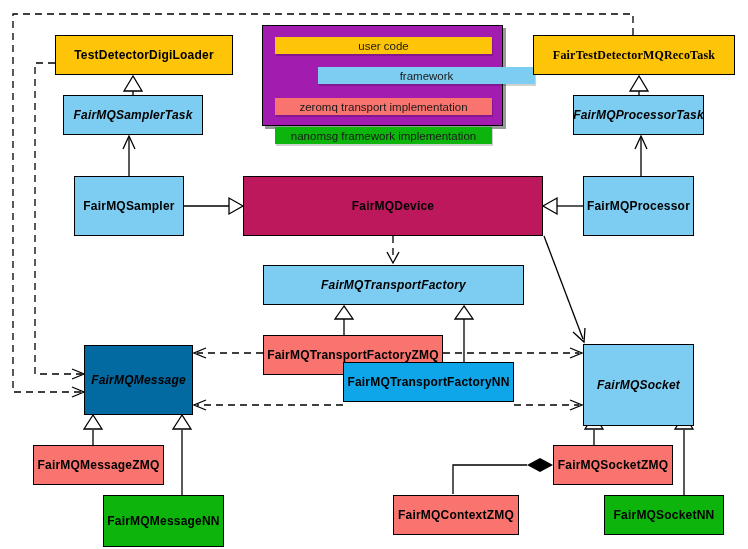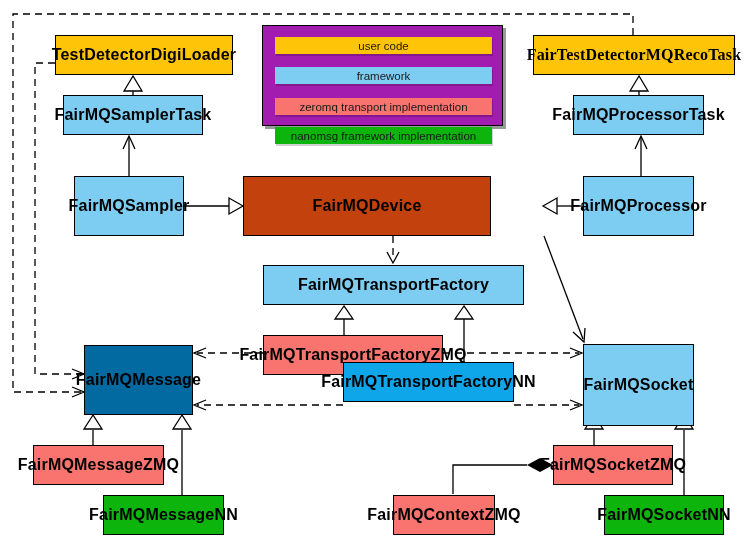--- a/index.html
+++ b/index.html
@@ -10,26 +10,26 @@
     font-family:"Liberation Sans",sans-serif;
     overflow:hidden;
   }
   #edges{position:absolute;left:0;top:0;z-index:1;}
   .node{
     position:absolute;
     z-index:2;
     border:1.5px solid #000;
     display:flex;align-items:center;justify-content:center;
     text-align:center;
-    font-size:16px;font-weight:bold;color:#000;
+    font-size:12px;font-weight:bold;color:#000;
     letter-spacing:.2px;
     white-space:nowrap;
     box-sizing:border-box;
   }
-  .node.abstract{text-align:right;}
+  .node.abstract{font-style:italic;text-align:right;}
   #legend{
     position:absolute;left:262px;top:25px;width:241px;height:101px;
     z-index:2;
     border:1.5px solid #000;background:#a21caf;
     box-shadow:3px 3px 0 #9a9a9a;
     box-sizing:border-box;
   }
   .legend-row{
     position:absolute;left:12px;width:217px;height:17px;
     display:flex;align-items:center;justify-content:center;
@@ -95,52 +95,52 @@
       <polygon points="182,415 173,429 191,429"></polygon>
       <polygon points="594,415 585,429 603,429"></polygon>
       <polygon points="684,415 675,429 693,429"></polygon>
     </g>
 
     <polygon fill="#000" points="553,465 540,458 527,465 540,472"></polygon>
   </svg>
 
   <div id="legend">
     <div class="legend-row" style="top: 11px; background: rgb(253, 196, 8);">user code</div>
-    <div class="legend-row" style="top: 41px; background: rgb(125, 205, 242);">framework</div>
+    <div class="legend-row" style="top: 41px; background: rgb(125, 205, 242); margin-left: 43px;">framework</div>
     <div class="legend-row" style="top: 72px; background: rgb(249, 116, 110);">zeromq transport implementation</div>
     <div class="legend-row" style="top: 101px; background: rgb(12, 180, 12);">nanomsg framework implementation</div>
   </div>
 
   <div class="node" style="left: 55px; top: 35px; width: 178px; height: 40px; background: rgb(253, 196, 8);">TestDetectorDigiLoader</div>
 
   <div class="node" style="left: 533px; top: 35px; width: 202px; height: 40px; background: rgb(253, 196, 8); font-family: Liberation Serif, serif;">FairTestDetectorMQRecoTask</div>
 
   <div class="node abstract" style="left: 63px; top: 95px; width: 140px; height: 40px; background: rgb(125, 205, 242);">FairMQSamplerTask</div>
 
   <div class="node abstract" style="left: 573px; top: 95px; width: 131px; height: 40px; background: rgb(125, 205, 242);">FairMQProcessorTask</div>
 
   <div class="node" style="left: 74px; top: 176px; width: 110px; height: 60px; background: rgb(125, 205, 242);">FairMQSampler</div>
 
-  <div class="node" style="left: 243px; top: 176px; width: 248px; height: 60px; background: #c2410c;">FairMQDevice</div>
+  <div class="node" style="left: 243px; top: 176px; width: 300px; height: 60px; background: #be185d;">FairMQDevice</div>
 
   <div class="node" style="left: 583px; top: 176px; width: 111px; height: 60px; background: rgb(125, 205, 242);">FairMQProcessor</div>
 
   <div class="node abstract" style="left: 263px; top: 265px; width: 261px; height: 40px; background: rgb(125, 205, 242);">FairMQTransportFactory</div>
 
   <div class="node" style="left: 263px; top: 335px; width: 180px; height: 40px; background: rgb(249, 116, 110);">FairMQTransportFactoryZMQ</div>
 
   <div class="node" style="left: 343px; top: 362px; width: 171px; height: 40px; background: #0ea5e9;">FairMQTransportFactoryNN</div>
 
   <div class="node abstract" style="left: 84px; top: 345px; width: 109px; height: 70px; background: #0369a1;">FairMQMessage</div>
 
   <div class="node abstract" style="left: 583px; top: 344px; width: 111px; height: 82px; background: rgb(125, 205, 242);">FairMQSocket</div>
 
   <div class="node" style="left: 33px; top: 445px; width: 131px; height: 40px; background: rgb(249, 116, 110);">FairMQMessageZMQ</div>
 
-  <div class="node" style="left: 103px; top: 495px; width: 121px; height: 40px; background: rgb(12, 180, 12);">FairMQMessageNN</div>
+  <div class="node" style="left: 103px; top: 495px; width: 121px; height: 52px; background: rgb(12, 180, 12);">FairMQMessageNN</div>
 
-  <div class="node" style="left: 393px; top: 495px; width: 102px; height: 40px; background: rgb(249, 116, 110);">FairMQContextZMQ</div>
+  <div class="node" style="left: 393px; top: 495px; width: 126px; height: 40px; background: rgb(249, 116, 110);">FairMQContextZMQ</div>
 
   <div class="node" style="left: 553px; top: 445px; width: 120px; height: 40px; background: rgb(249, 116, 110);">FairMQSocketZMQ</div>
 
   <div class="node" style="left: 604px; top: 495px; width: 120px; height: 40px; background: rgb(12, 180, 12);">FairMQSocketNN</div>
 
 </div>
 
 </body></html>

